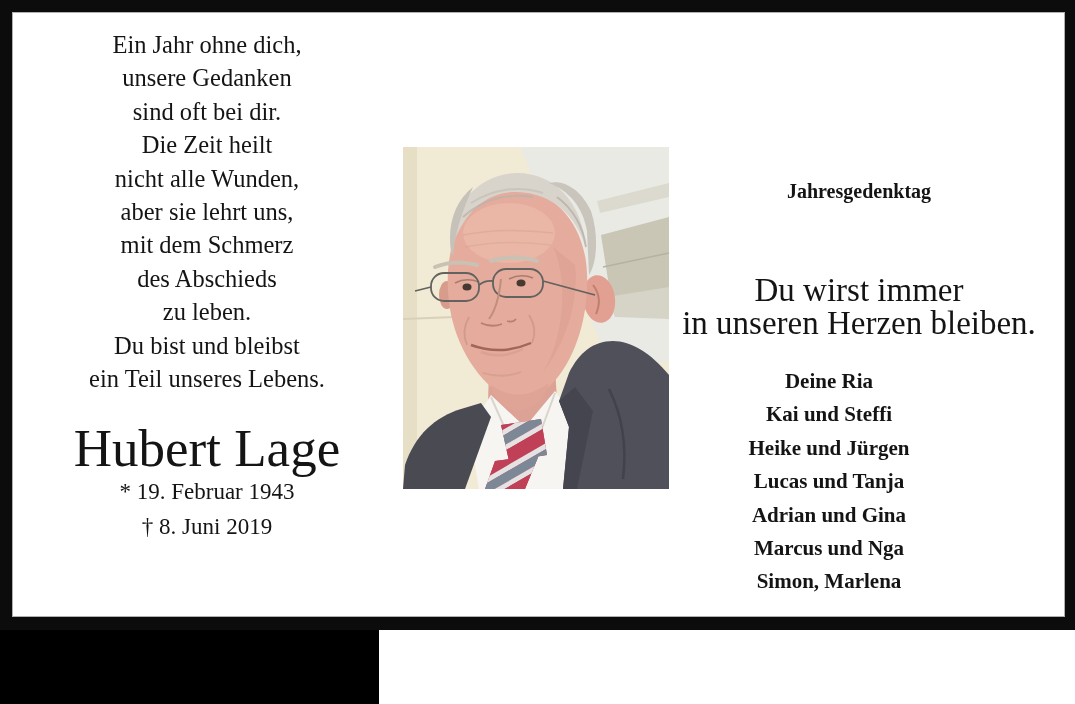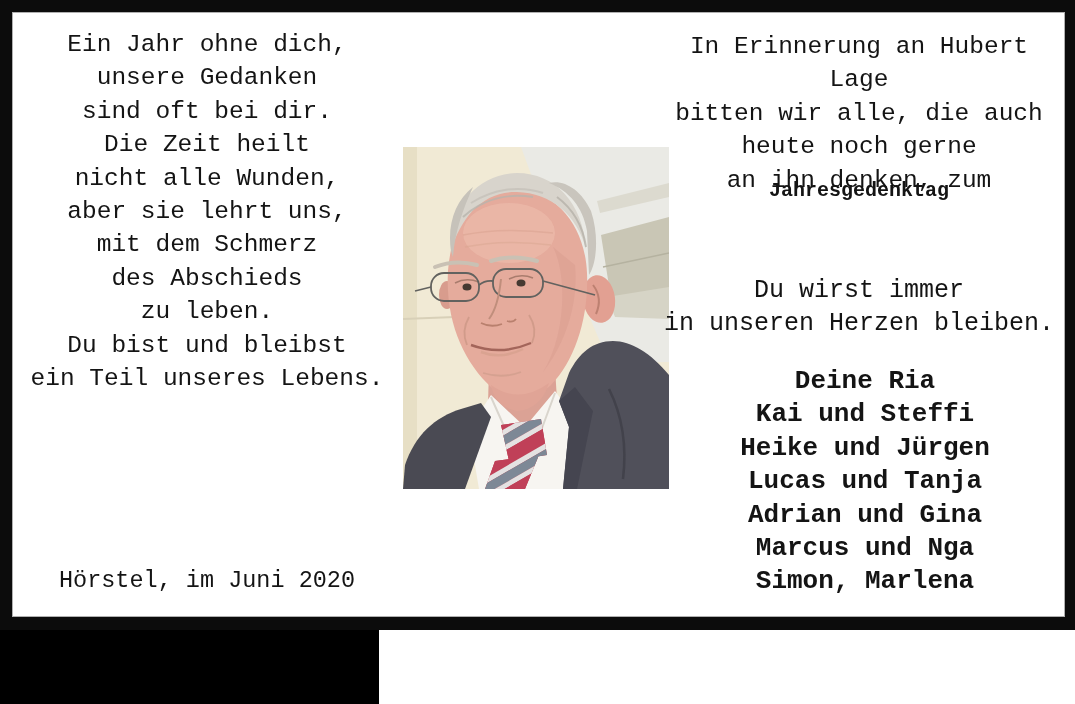--- a/index.html
+++ b/index.html
@@ -10,30 +10,30 @@
     color:#141414;
   }
   .ad-frame {
     position:absolute; left:0; top:0; width:1075px; height:630px;
     background:#0c0c0c;
   }
   .card {
     position:absolute; left:12px; top:12px; width:1053px; height:605px;
     background:#ffffff; border:1px solid #b0b0b0; box-sizing:border-box;
   }
-  .txt { position:absolute; text-align:center; white-space:pre-line;font-family:Liberation Mono, monospace; }
+  .txt { position:absolute; text-align:center; white-space:pre-line; }
   .poem      { left:4px;  top:15px;  width:380px; font-size:24.5px; line-height:33.4px; }
   .name      { left:4px;  top:404px; width:380px; font-size:53px;   line-height:62px; }
   .dates     { left:4px;  top:462px; width:380px; font-size:23px;   line-height:34.5px; }
   .place     { left:4px;  top:551px; width:380px; font-size:23.5px; line-height:34px; }
   .intro     { left:646px; top:17px;  width:400px; font-size:24.5px; line-height:33.4px; }
   .occasion  { left:646px; top:161px; width:400px; font-size:20px;   line-height:34px; font-weight:bold; }
   .request   { left:646px; top:200px; width:400px; font-size:24.5px; line-height:34px; }
-  .farewell  { left:646px; top:261px; width:400px; font-size:25px; line-height:33.4px; }
-  .family    { left:652px; top:352px; width:400px; font-size:26px; line-height:33.4px; font-weight:bold; }
+  .farewell  { left:646px; top:261px; width:400px; font-size:33px; line-height:33.4px; }
+  .family    { left:616px; top:352px; width:400px; font-size:21px; line-height:33.4px; font-weight:bold; }
   .photo {
     position:absolute; left:390px; top:134px; width:266px; height:342px;
     overflow:hidden;
   }
   .bottom-left-block {
     position:absolute; left:0; top:630px; width:379px; height:74px;
     background:#000000;
   }
 </style>
 </head>
@@ -48,23 +48,25 @@
 sind oft bei dir.
 Die Zeit heilt
 nicht alle Wunden,
 aber sie lehrt uns,
 mit dem Schmerz
 des Abschieds
 zu leben.
 Du bist und bleibst
 ein Teil unseres Lebens.</div>
 
+      <div class="txt name">Hubert Lage</div>
 
+      <div class="txt dates"><span>* 19. Februar 1943</span>
+<span>† 8. Juni 2019</span></div>
 
-      <div class="txt place">Hörstel, im Juni 2020</div>
 
       <div class="photo" role="img" aria-label="Portrait of an elderly man with glasses and gray hair, wearing a dark suit, white shirt and red striped tie, in front of a beige and gray stone church wall">
         <svg viewBox="0 0 266 342" width="266" height="342" preserveAspectRatio="none" aria-hidden="true">
 
           <g>
             <rect x="0" y="0" width="266" height="342" fill="#f1ead5"></rect>
             <rect x="0" y="0" width="14" height="342" fill="#e7dfc5"></rect>
             <line x1="0" y1="172" x2="52" y2="170" stroke="#d8d0b8" stroke-width="2"></line>
             <polygon points="118,0 266,0 266,215 206,216 140,60" fill="#eaeae5"></polygon>
             <polygon points="194,54 266,36 266,50 197,66" fill="#dcdacf"></polygon>
@@ -147,24 +149,20 @@
             </g>
 
             <path d="M0,342 L2,318 C12,288 32,270 58,262 L78,256 L88,270 L62,342 Z" fill="#4a4a53"></path>
             <path d="M266,342 L266,228 C248,206 228,194 210,194 C190,194 176,206 166,226 L156,254 L166,280 L160,342 Z" fill="#50505a"></path>
             <path d="M156,254 L172,240 L190,264 L174,342 L160,342 L166,280 Z" fill="#454550"></path>
             <path d="M206,242 Q226,282 220,332" stroke="#3c3c45" stroke-width="2.5" fill="none" opacity="0.7"></path>
           </g>
         </svg>
       </div>
 
-      <div class="txt intro">In Erinnerung an Hubert Lage
-bitten wir alle, die auch
-heute noch gerne
-an ihn denken, zum</div>
 
       <div class="txt occasion">Jahresgedenktag</div>
 
 
       <div class="txt farewell">Du wirst immer
 in unseren Herzen bleiben.</div>
 
       <div class="txt family">Deine Ria
 Kai und Steffi
 Heike und Jürgen

